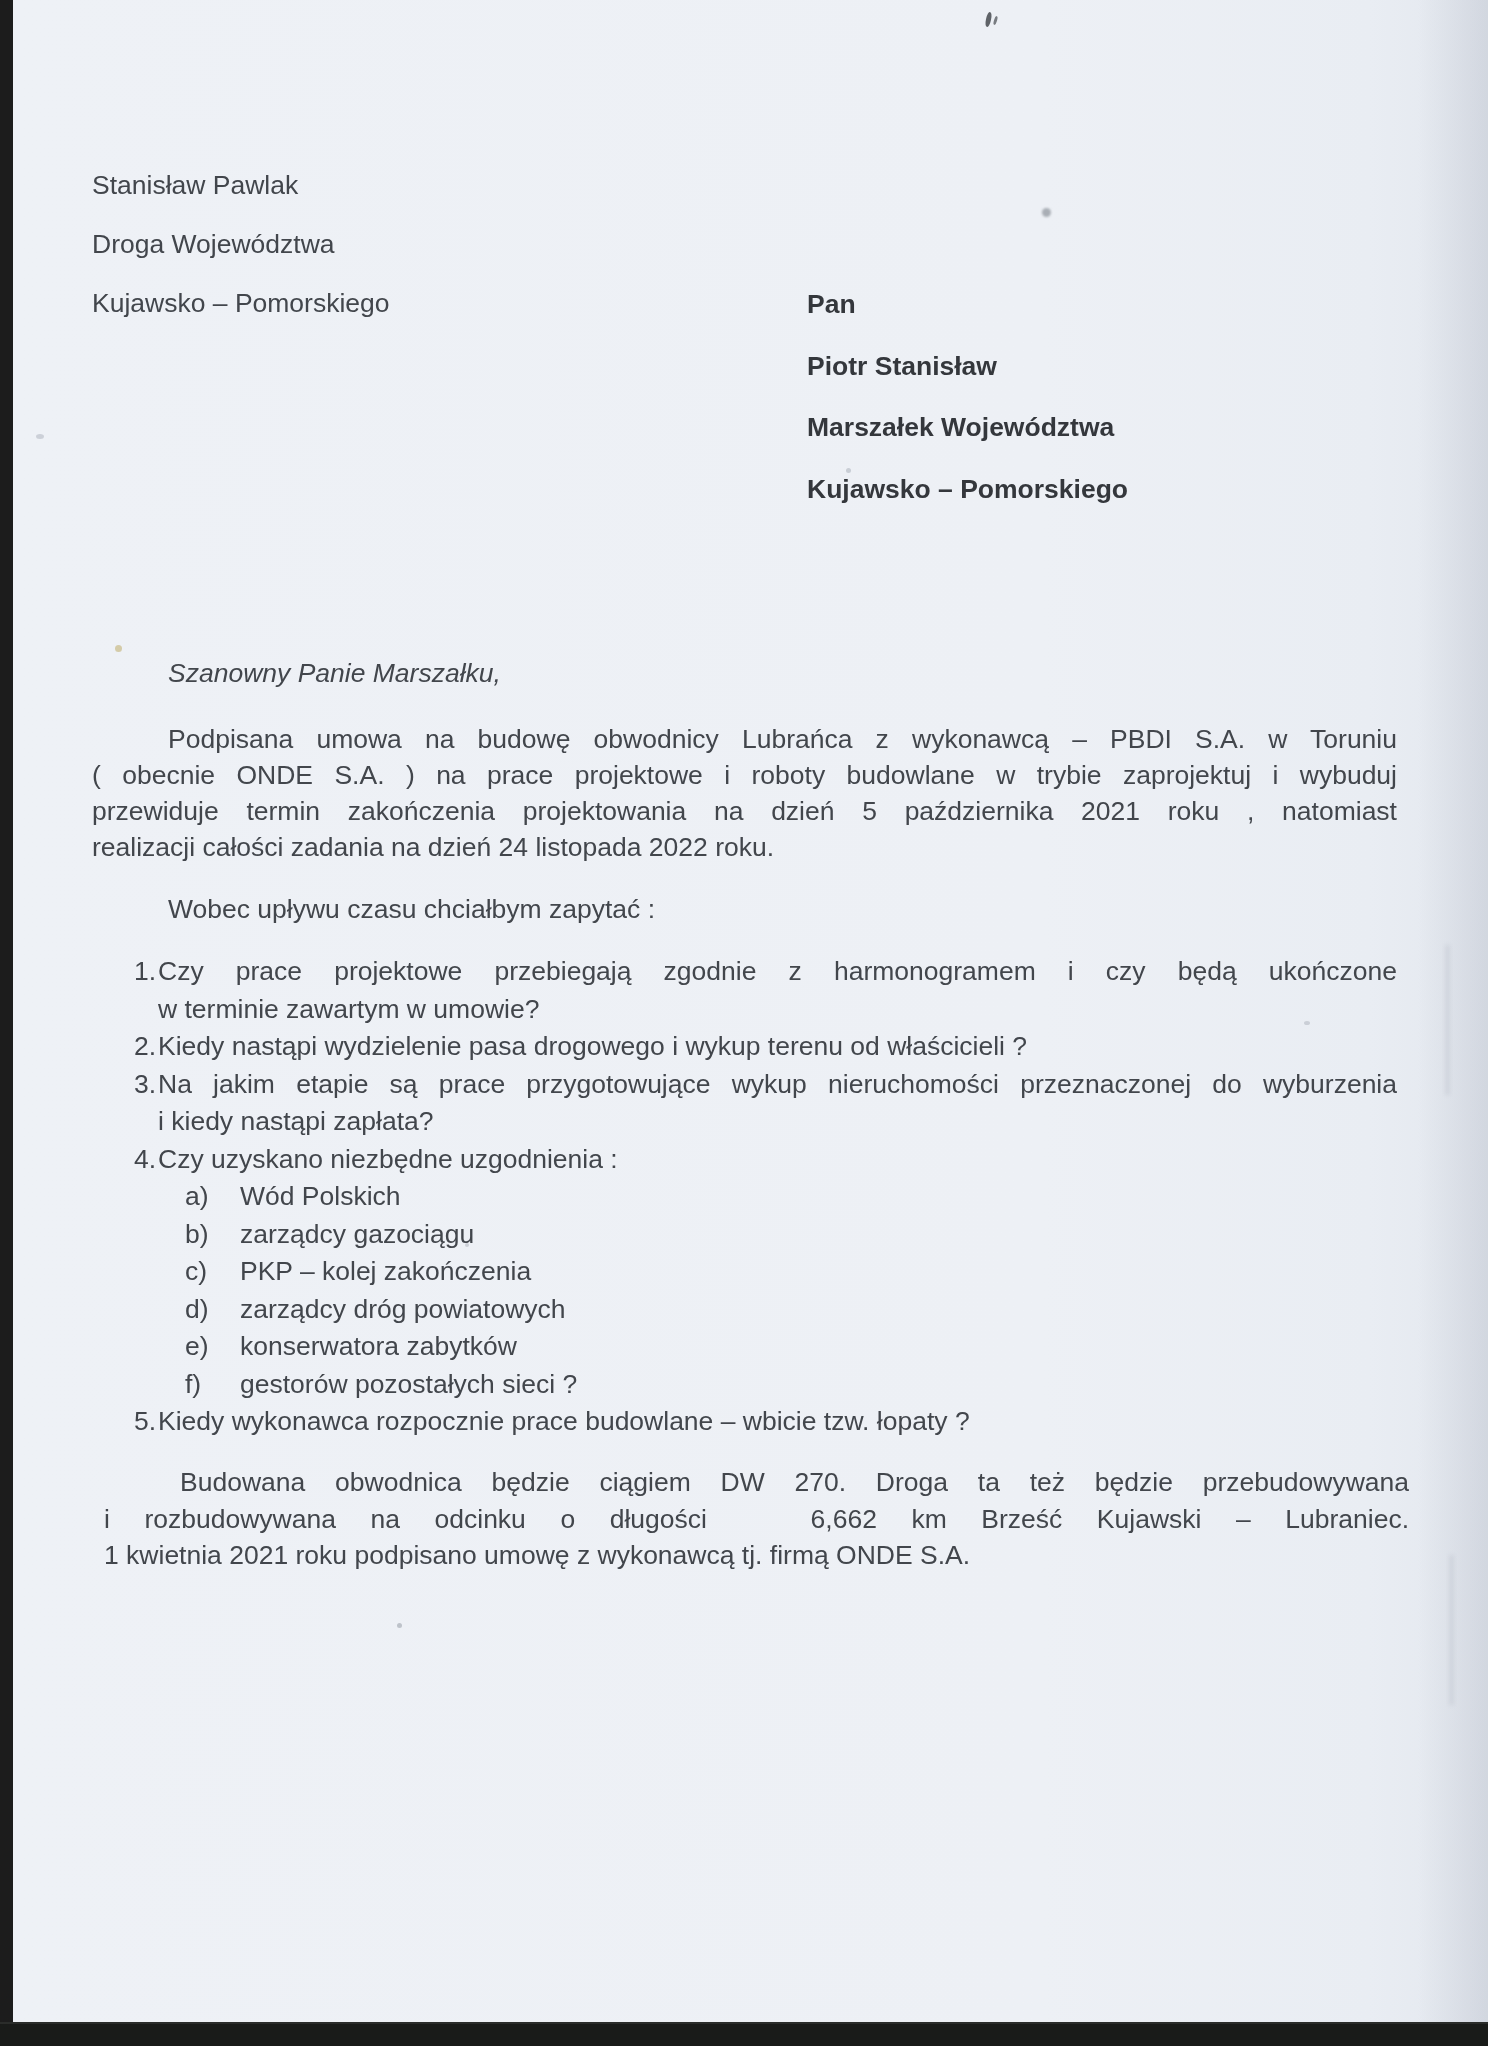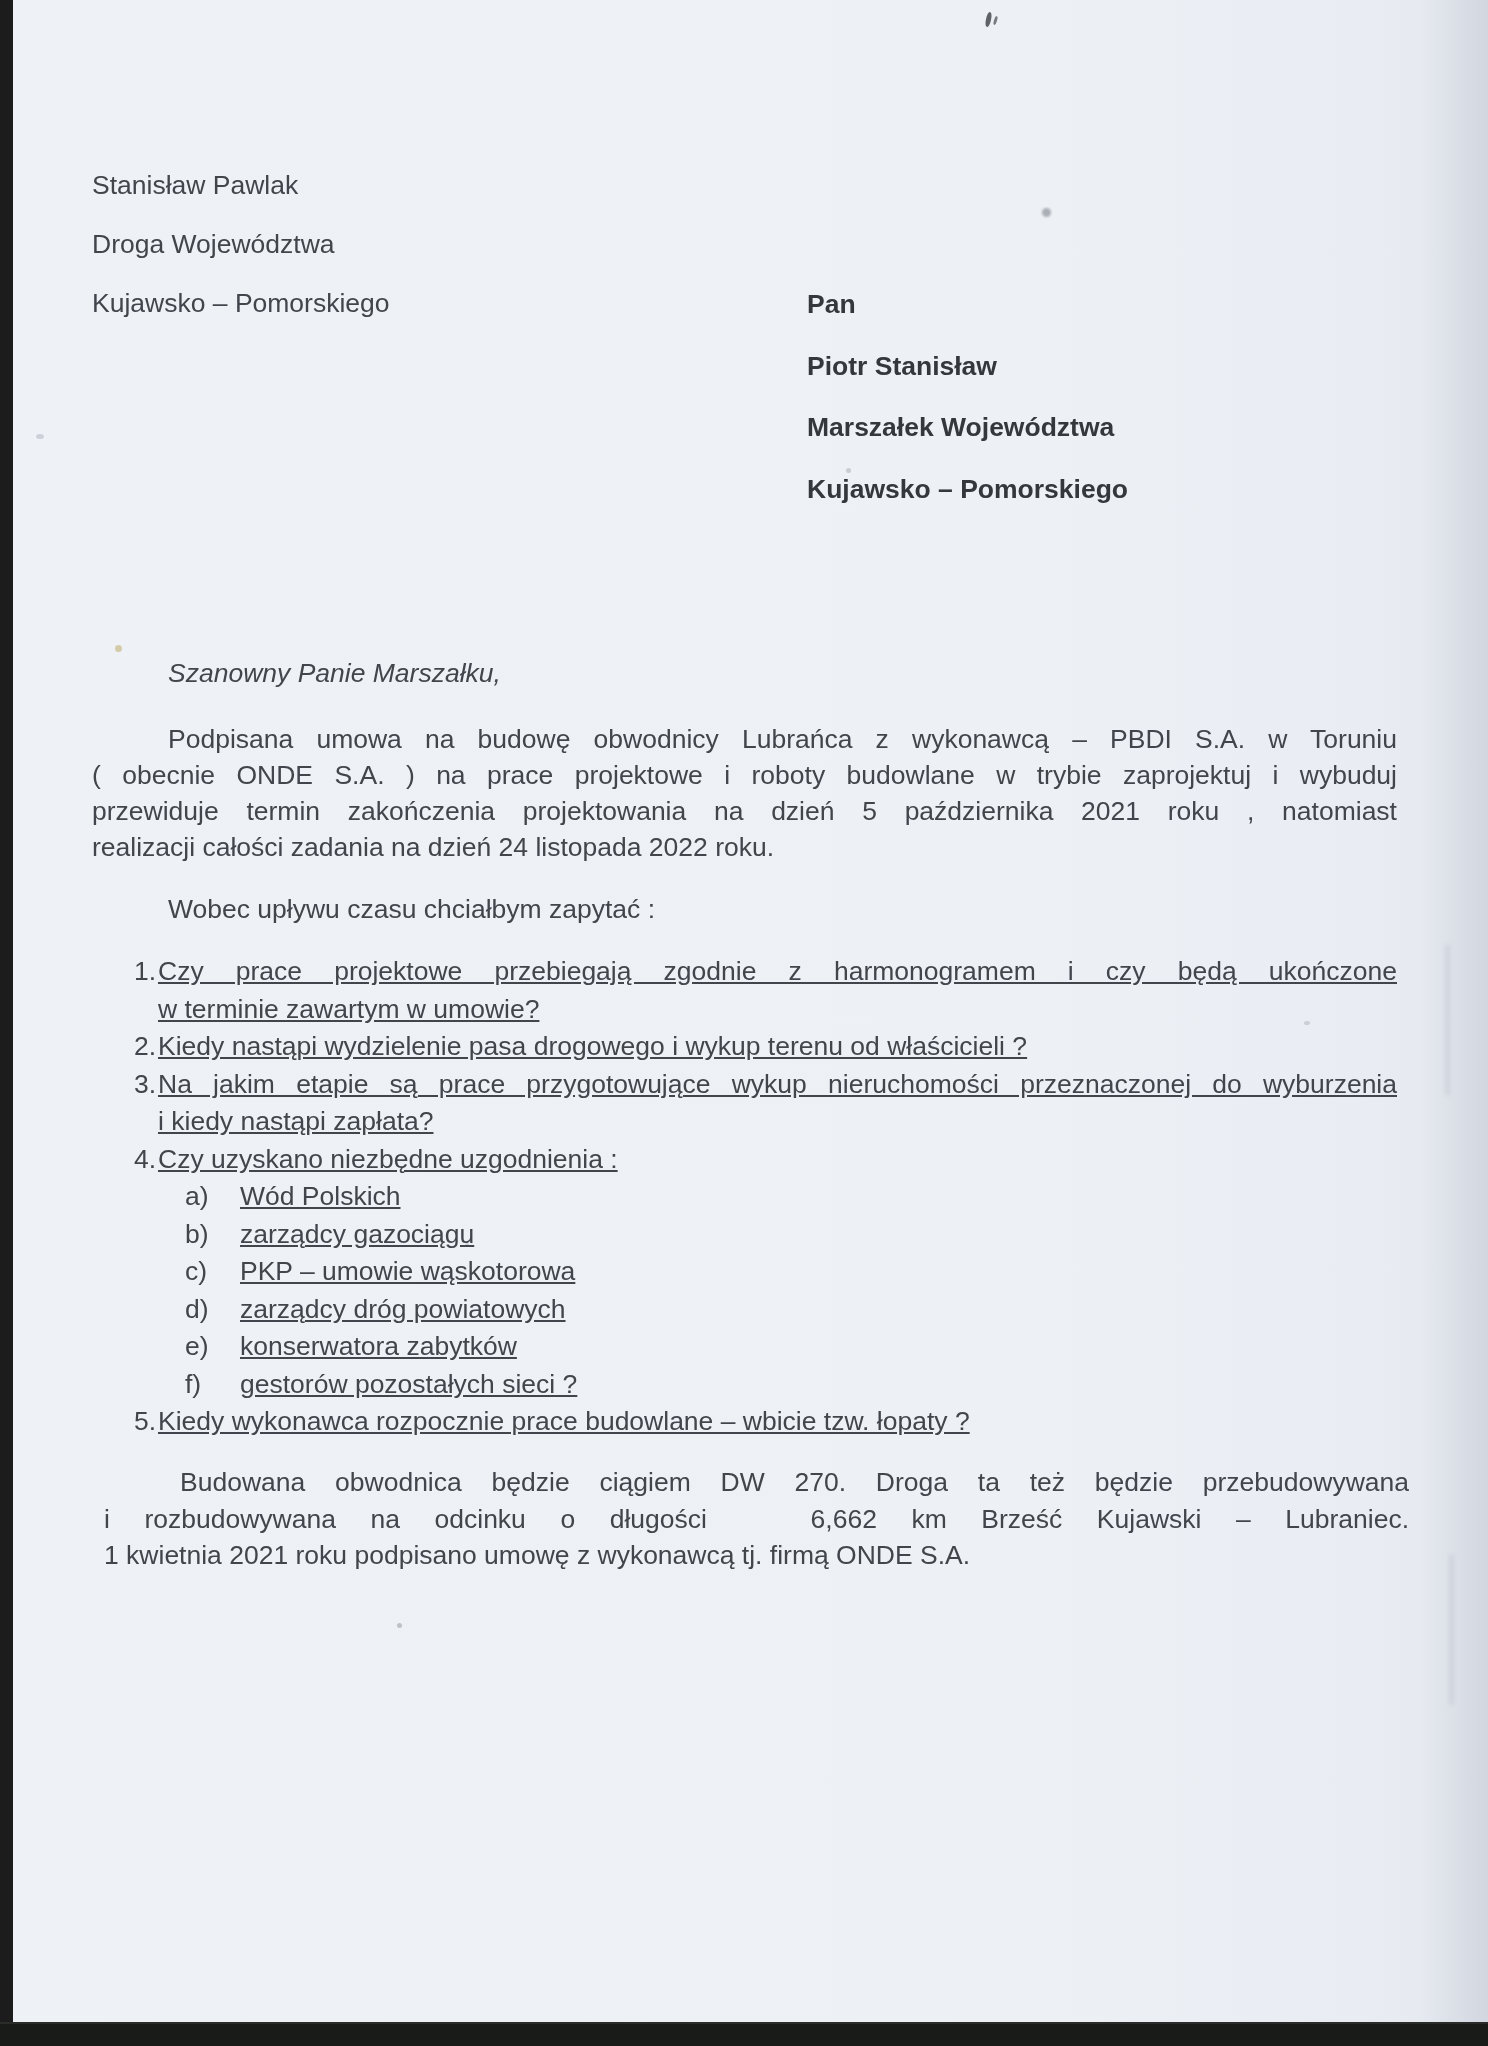--- a/index.html
+++ b/index.html
@@ -17,21 +17,21 @@
   .sender{left:92px;top:156px;line-height:59px;}
   .dateline{left:912px;top:156px;line-height:59px;}
   .recipient{left:807px;top:274px;line-height:61.6px;font-weight:bold;color:#34373c;}
   .salutation{left:92px;top:655px;height:36px;line-height:36px;font-style:italic;padding-left:76px;}
   .para1{left:92px;top:721px;width:1305px;line-height:36px;}
   .para2{left:104px;top:1464px;width:1305px;line-height:36.5px;}
   .intro{left:92px;top:891px;height:36px;line-height:36px;padding-left:76px;}
   .qlist{left:92px;top:953px;width:1305px;}
   .qrow{position:relative;height:37.5px;line-height:37.5px;}
   .qnum{position:absolute;left:42px;top:0;}
-  .qtext{display:block;margin-left:66px;text-decoration:underline;}
+  .qtext{display:block;margin-left:66px;}
   .qsub .qnum{left:93px;}
   .qsub .qtext{margin-left:148px;}
   .just{text-align:justify;text-align-last:justify;}
   .jline{text-align:justify;text-align-last:justify;}
   .indent{text-indent:76px;}
   .speck{position:absolute;border-radius:50%;}
   .streak{position:absolute;width:3px;filter:blur(2px);background:rgba(150,156,168,0.28);}
   .mark-topright{position:absolute;left:986px;top:12px;width:5px;height:15px;background:#5f6368;border-radius:45%;transform:rotate(12deg);}
   .mark-topright2{position:absolute;left:994px;top:16px;width:3px;height:9px;background:#787c81;border-radius:45%;transform:rotate(16deg);}
 </style>
@@ -105,21 +105,21 @@
     <div class="qrow qsub">
       <span class="qnum">a)</span>
       <span class="qtext">Wód Polskich</span>
     </div>
     <div class="qrow qsub">
       <span class="qnum">b)</span>
       <span class="qtext">zarządcy gazociągu</span>
     </div>
     <div class="qrow qsub">
       <span class="qnum">c)</span>
-      <span class="qtext">PKP – umowie wąskotorowa</span>
+      <span class="qtext">PKP – kolej zakończenia</span>
     </div>
     <div class="qrow qsub">
       <span class="qnum">d)</span>
       <span class="qtext">zarządcy dróg powiatowych</span>
     </div>
     <div class="qrow qsub">
       <span class="qnum">e)</span>
       <span class="qtext">konserwatora zabytków</span>
     </div>
     <div class="qrow qsub">

